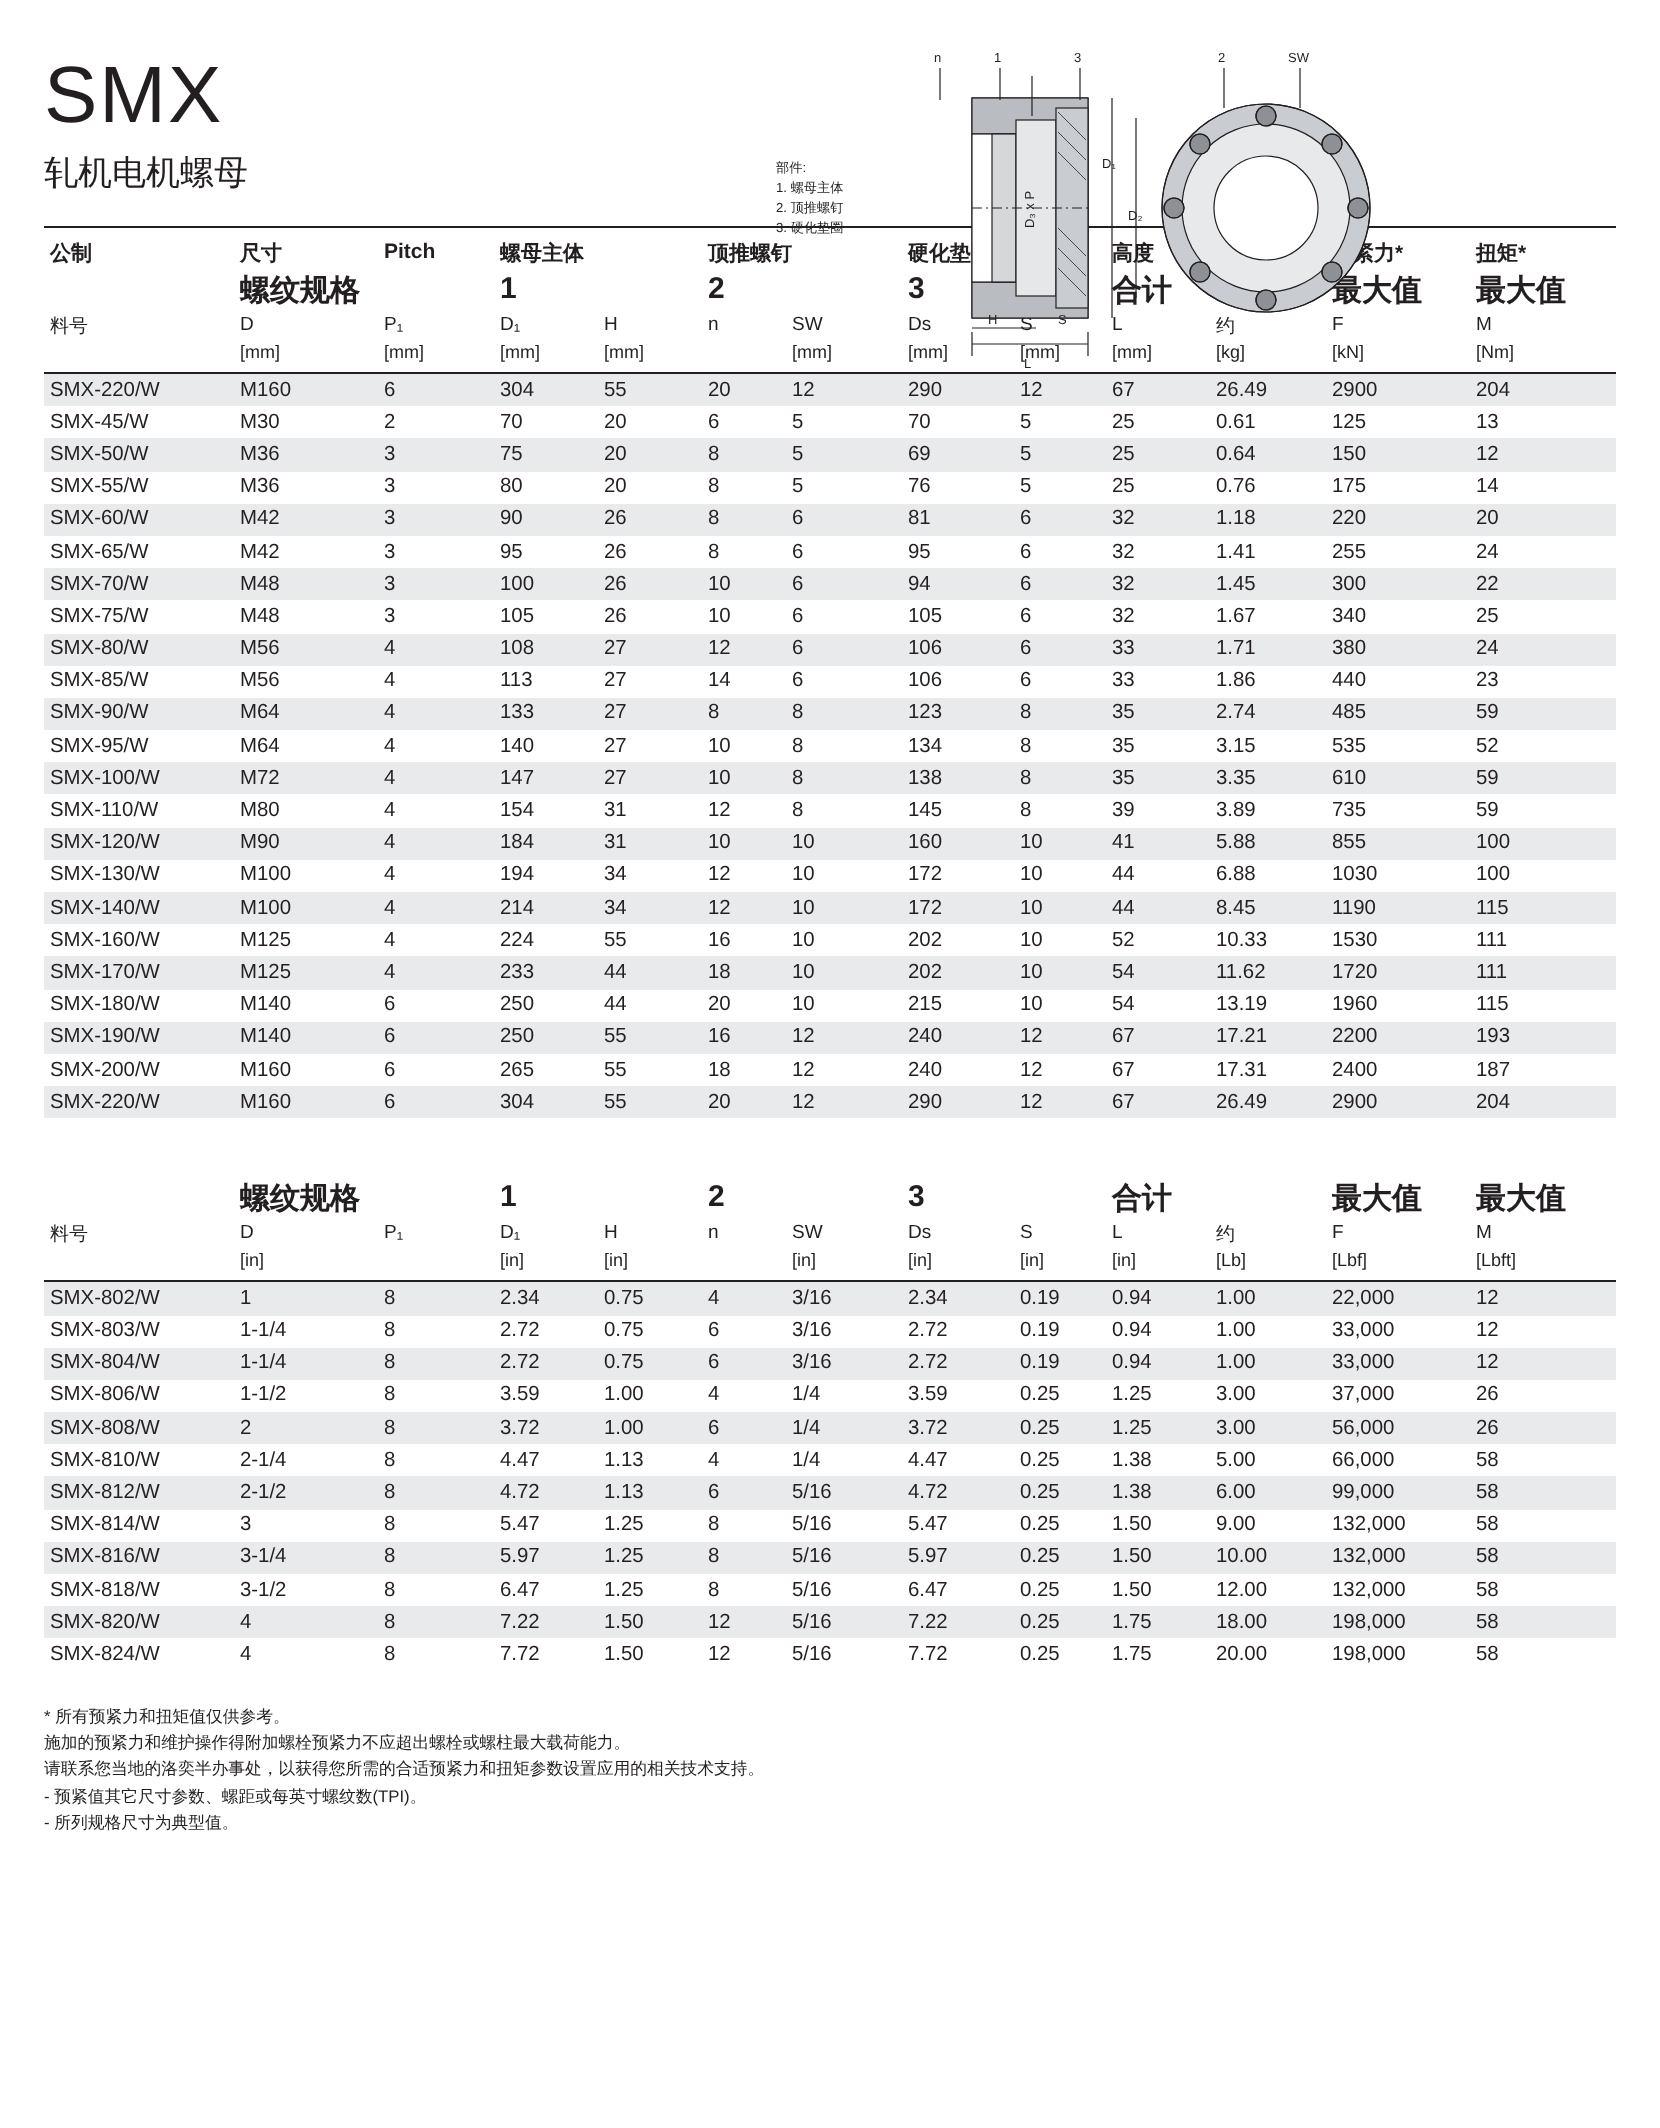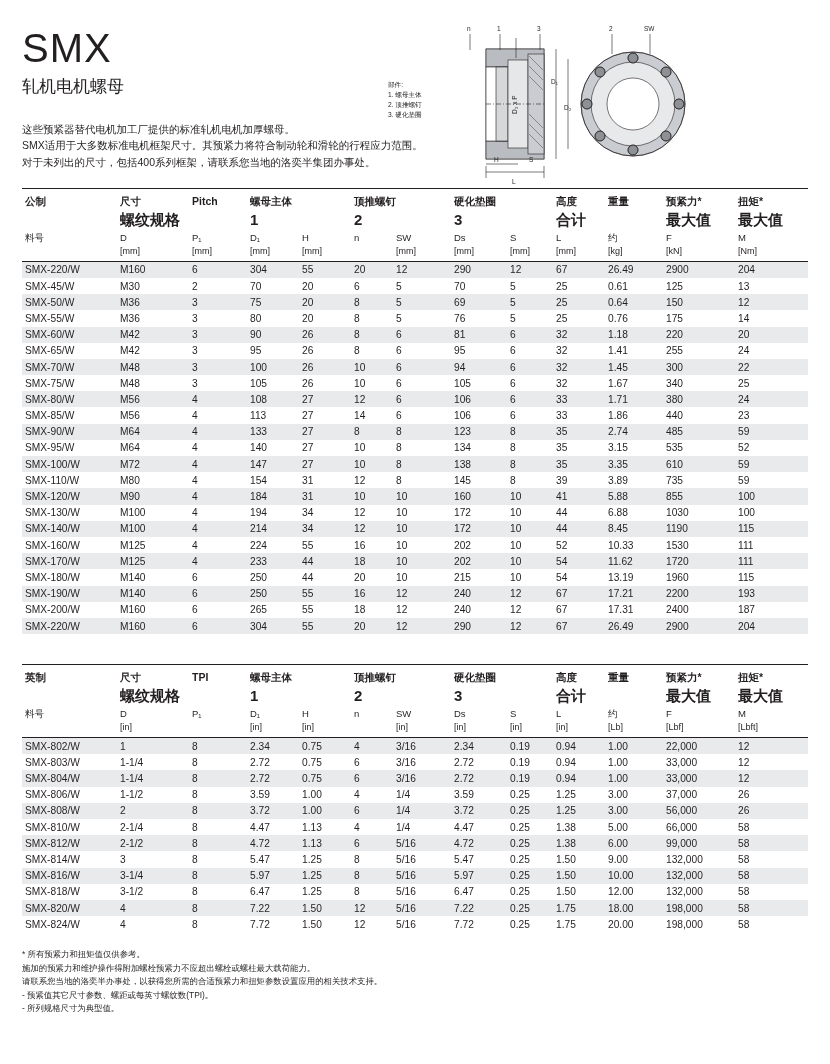--- a/index.html
+++ b/index.html
@@ -155,25 +155,20 @@
       </g>
     </svg>
     <div class="legend">
       <div>部件:</div>
       <div>1. 螺母主体</div>
       <div>2. 顶推螺钉</div>
       <div>3. 硬化垫圈</div>
     </div>
   </div>
 
-  <div class="intro">
-    <div>这些预紧器替代电机加工厂提供的标准轧机电机加厚螺母。</div>
-    <div>SMX适用于大多数标准电机框架尺寸。其预紧力将符合制动轮和滑轮的行程应力范围。</div>
-    <div>对于未列出的尺寸，包括400系列框架，请联系您当地的洛奕半集团办事处。</div>
-  </div>
 
   <table class="metric">
     <colgroup>
       <col class="c0">
         <col class="c1">
         <col class="c2">
         <col class="c3">
         <col class="c4">
         <col class="c5">
       <col class="c6">
@@ -599,32 +594,20 @@
         <col class="c5">
       <col class="c6">
         <col class="c7">
         <col class="c8">
         <col class="c9">
         <col class="c10">
         <col class="c11">
         <col class="c12">
     </colgroup>
     <thead>
-      <tr class="hdr-row toprule">
-        <td>英制</td>
-        <td>尺寸</td>
-        <td>TPI</td>
-        <td colspan="2">螺母主体</td>
-        <td colspan="2">顶推螺钉</td>
-        <td colspan="2">硬化垫圈</td>
-        <td>高度</td>
-        <td>重量</td>
-        <td>预紧力*</td>
-        <td>扭矩*</td>
-      </tr>
       <tr class="hdr-row2">
         <td></td>
         <td>螺纹规格</td>
         <td></td>
         <td colspan="2">1</td>
         <td colspan="2">2</td>
         <td colspan="2">3</td>
         <td>合计</td>
         <td></td>
         <td>最大值</td>

